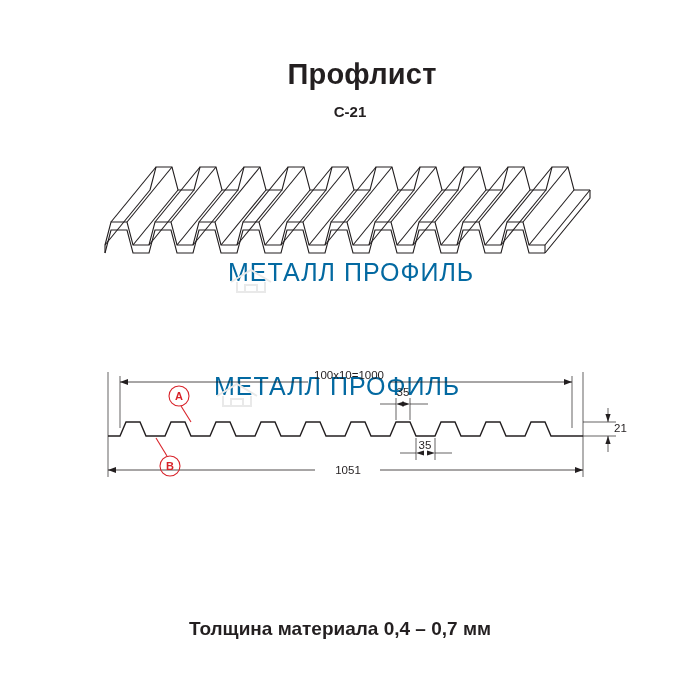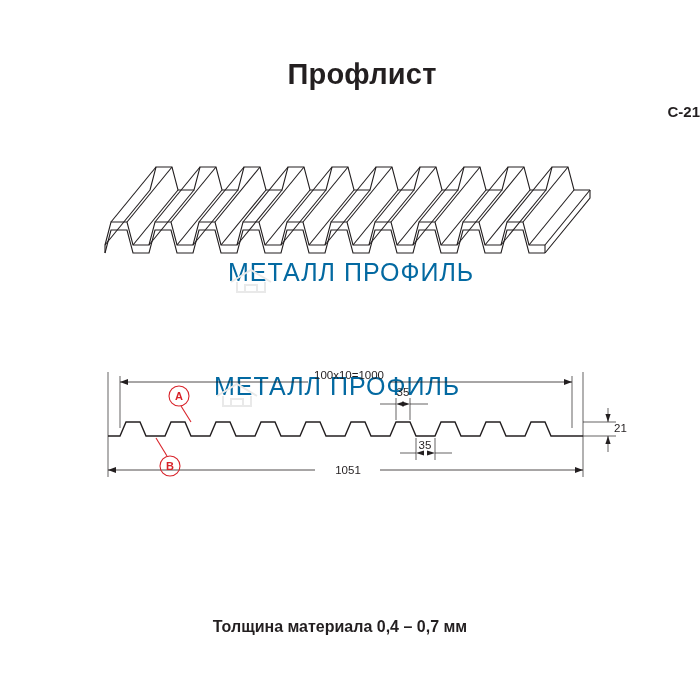--- a/index.html
+++ b/index.html
@@ -32,21 +32,21 @@
     font-weight: bold;
     letter-spacing: 0.2px;
     color: #231f20;
     margin-left: 12px;
   }
   .subtitle {
     position: absolute;
     top: 103px;
     left: 0;
     width: 700px;
-    text-align: right;
+    text-align: center;
     font-size: 15px;
     font-weight: bold;
     color: #231f20;
   }
   
   .iso-wrap {
     position: absolute;
     top: 150px;
     left: 75px;
     width: 550px;
@@ -77,21 +77,21 @@
     width: 580px;
     height: 150px;
   }
   
   .footer {
     position: absolute;
     top: 618px;
     left: 0;
     width: 680px;
     text-align: center;
-    font-size: 16px;
+    font-size: 19px;
     font-weight: bold;
     color: #231f20;
   }
   svg { display: block; overflow: visible; }
   .lbl {
     font-family: "Liberation Sans", sans-serif;
     font-size: 11.5px;
     fill: #231f20;
   }
   .lbl-red {

